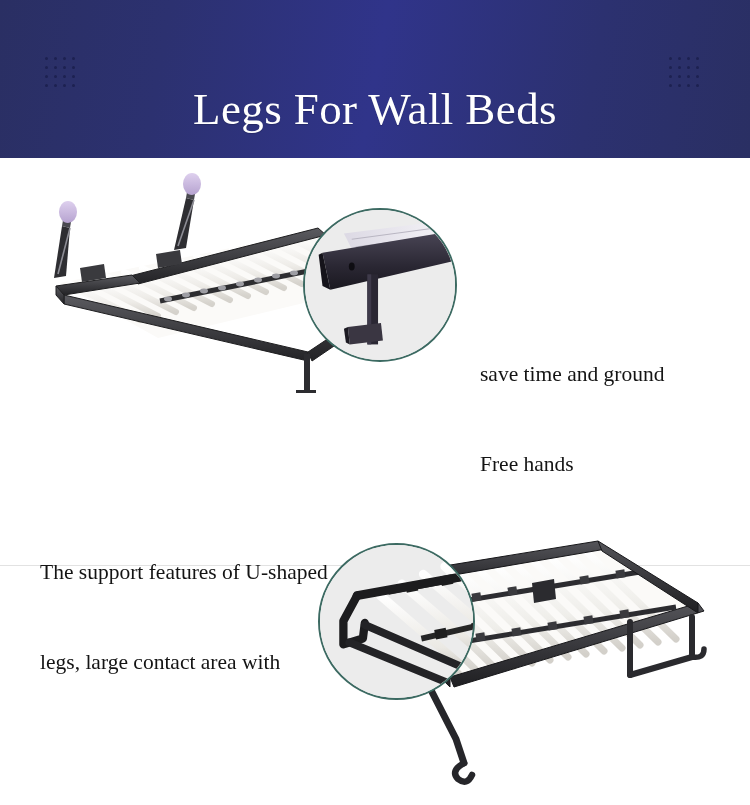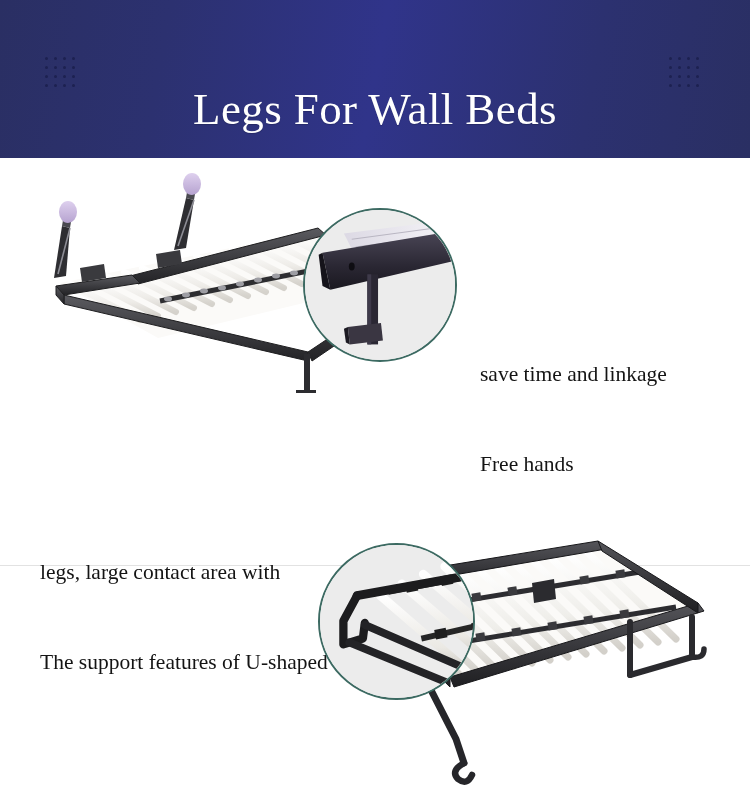--- a/index.html
+++ b/index.html
@@ -275,27 +275,27 @@
 
       <rect x="64" y="66" width="11" height="72" fill="#2a2733"></rect>
       <rect x="64" y="66" width="4" height="72" fill="#3e3a4a"></rect>
 
       <polygon points="44,120 78,116 80,134 46,138" fill="#3a3642"></polygon>
       <polygon points="44,120 46,138 42,136 40,122" fill="#1c1a22"></polygon>
     </svg>
   </div>
 
   <div class="copy copy-right">
-    <span class="line">save time and linkage</span>
+    <span class="line">save time and ground</span>
     <span class="line">Free hands</span>
   </div>
 
   <div class="copy copy-left">
+    <span class="line">The support features of U-shaped</span>
     <span class="line">legs, large contact area with</span>
-    <span class="line">The support features of U-shaped</span>
     
     
   </div>
 
   <div class="figure fig-bot">
     <svg viewBox="0 0 445 270" xmlns="http://www.w3.org/2000/svg">
       <defs>
         <linearGradient id="metalBot" x1="0" y1="0" x2="0" y2="1">
           <stop offset="0%" stop-color="#55555a"></stop>
           <stop offset="55%" stop-color="#36363a"></stop>

